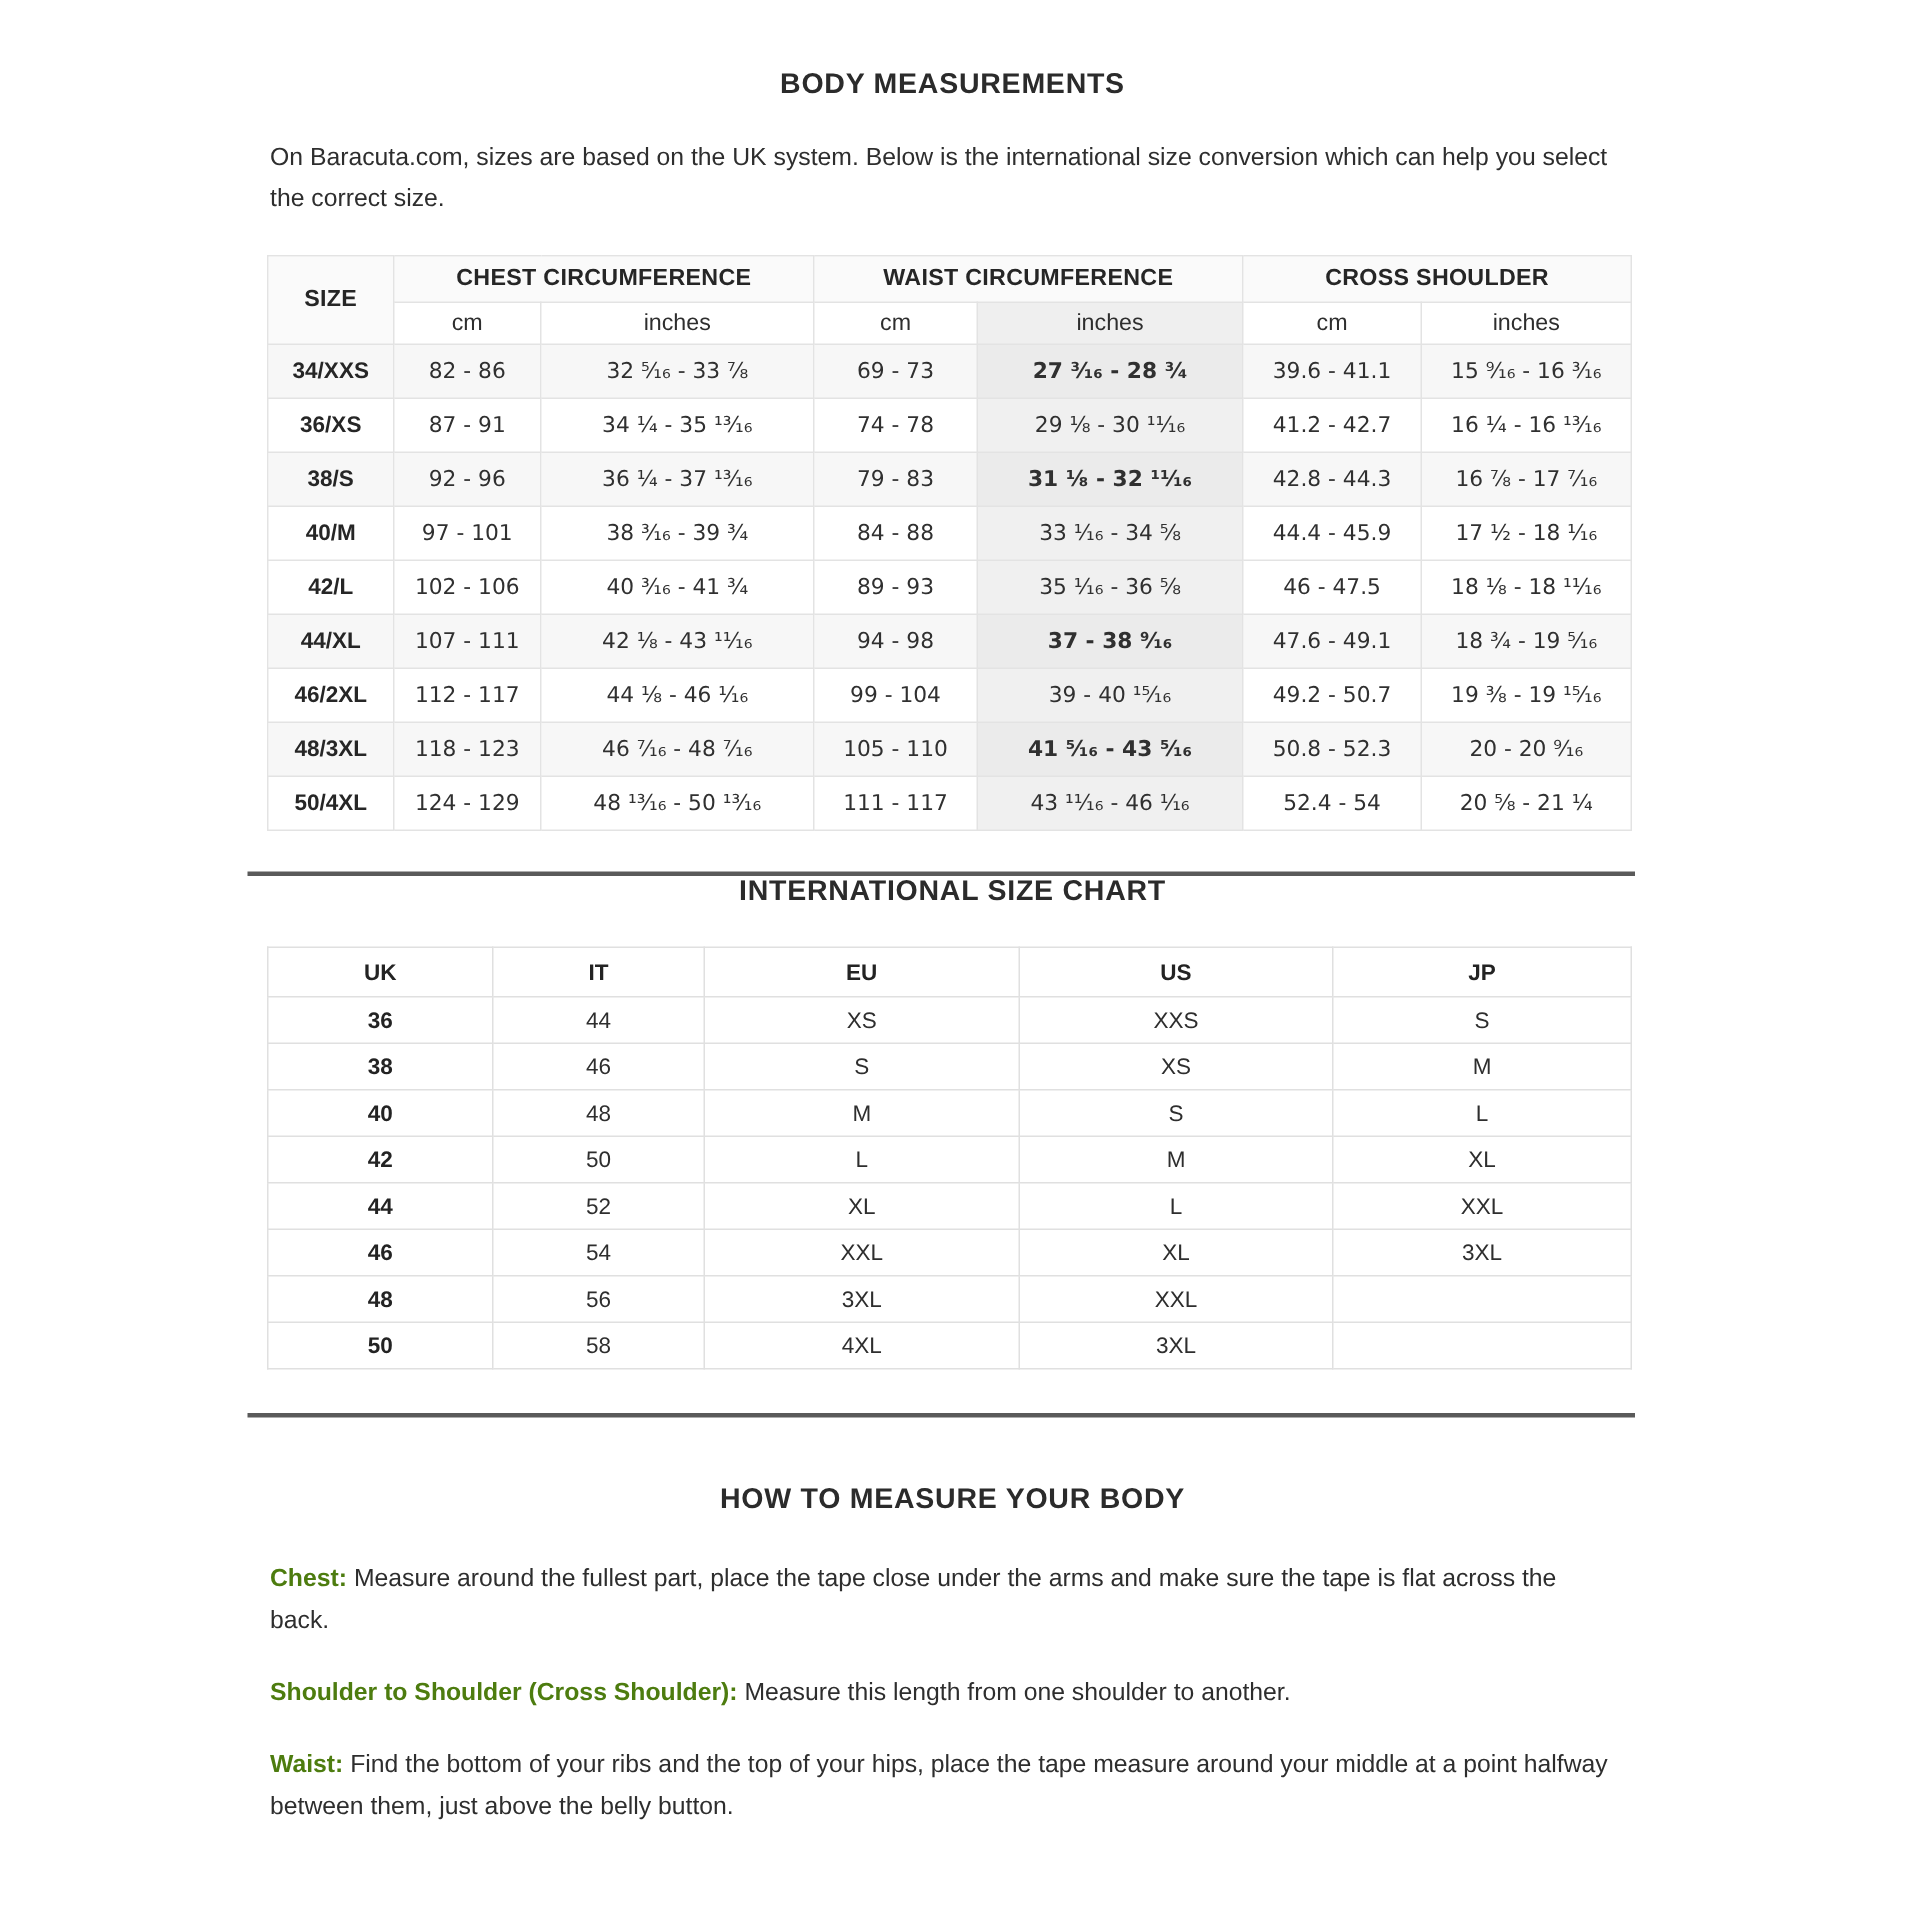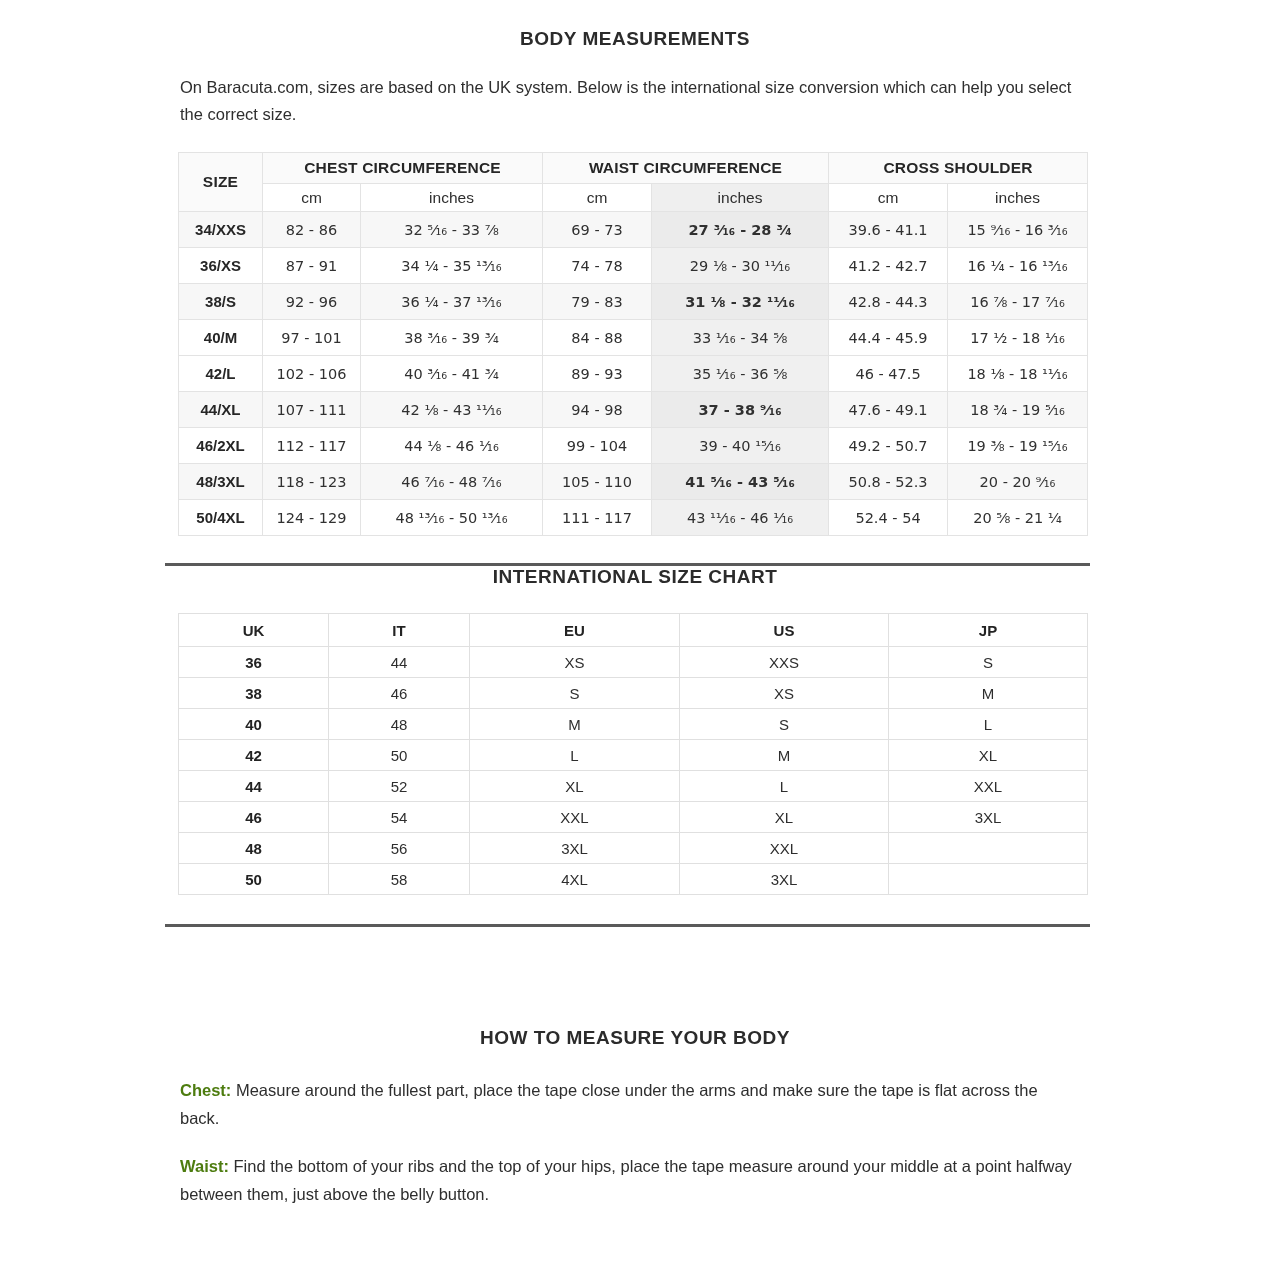--- a/index.html
+++ b/index.html
@@ -1,22 +1,22 @@
 <!DOCTYPE html>
 <html><head>
 <meta charset="utf-8">
 <style>
   html,body{margin:0;padding:0;background:#ffffff;}
   body{width:1270px;color:#2d2d2d;font-family:"Liberation Sans",sans-serif;-webkit-font-smoothing:antialiased;}
   .page{width:1270px;overflow:hidden;}
 
   .center-title{display:block;text-align:center;font-weight:700;font-size:19px;letter-spacing:.5px;color:#2b2b2b;margin:0;}
-  .title-1{padding-top:28px;}
+  .title-1{padding-top:46px;}
   .title-2{}
-  .title-3{padding-top:100px;}
+  .title-3{padding-top:44px;}
 
   .intro{margin:24px 0 0 180px;width:895px;font-size:16.5px;line-height:27px;color:#2e2e2e;}
 
   table{border-collapse:collapse;table-layout:fixed;}
   #t1{margin:24px 0 0 178px;width:909px;}
   #t1 th,#t1 td{border:1px solid #e3e3e3;text-align:center;vertical-align:middle;padding:0 2px;overflow:hidden;}
   #t1 .group-row th{height:30px;font-size:15.5px;font-weight:700;letter-spacing:.2px;background:#fafafa;color:#262626;}
   #t1 .unit-row th{height:27px;font-size:15.5px;font-weight:400;background:#ffffff;color:#2e2e2e;}
   #t1 td{height:35px;font-family:"DejaVu Sans",sans-serif;font-size:14.5px;color:#303030;background:#ffffff;}
   #t1 .size-head{background:#ffffff;font-size:15.5px;font-weight:700;color:#262626;margin-top:17px;}
@@ -246,19 +246,23 @@
 
   <div class="divider divider-2"></div>
 
   <h2 class="center-title title-3">HOW TO MEASURE YOUR BODY</h2>
 
   <p class="measure-item mi-1">
     <span class="lbl">Chest:</span>
     <span>Measure around the fullest part, place the tape close under the arms and make sure the tape is flat across the back.</span>
   </p>
 
+  <p class="measure-item mi-2">
+    <span class="lbl">Shoulder to Shoulder (Cross Shoulder):</span>
+    <span>Measure this length from one shoulder to another.</span>
+  </p>
 
   <p class="measure-item mi-3">
     <span class="lbl">Waist:</span>
     <span>Find the bottom of your ribs and the top of your hips, place the tape measure around your middle at a point halfway between them, just above the belly button.</span>
   </p>
 
 </div>
 
 </body></html>

